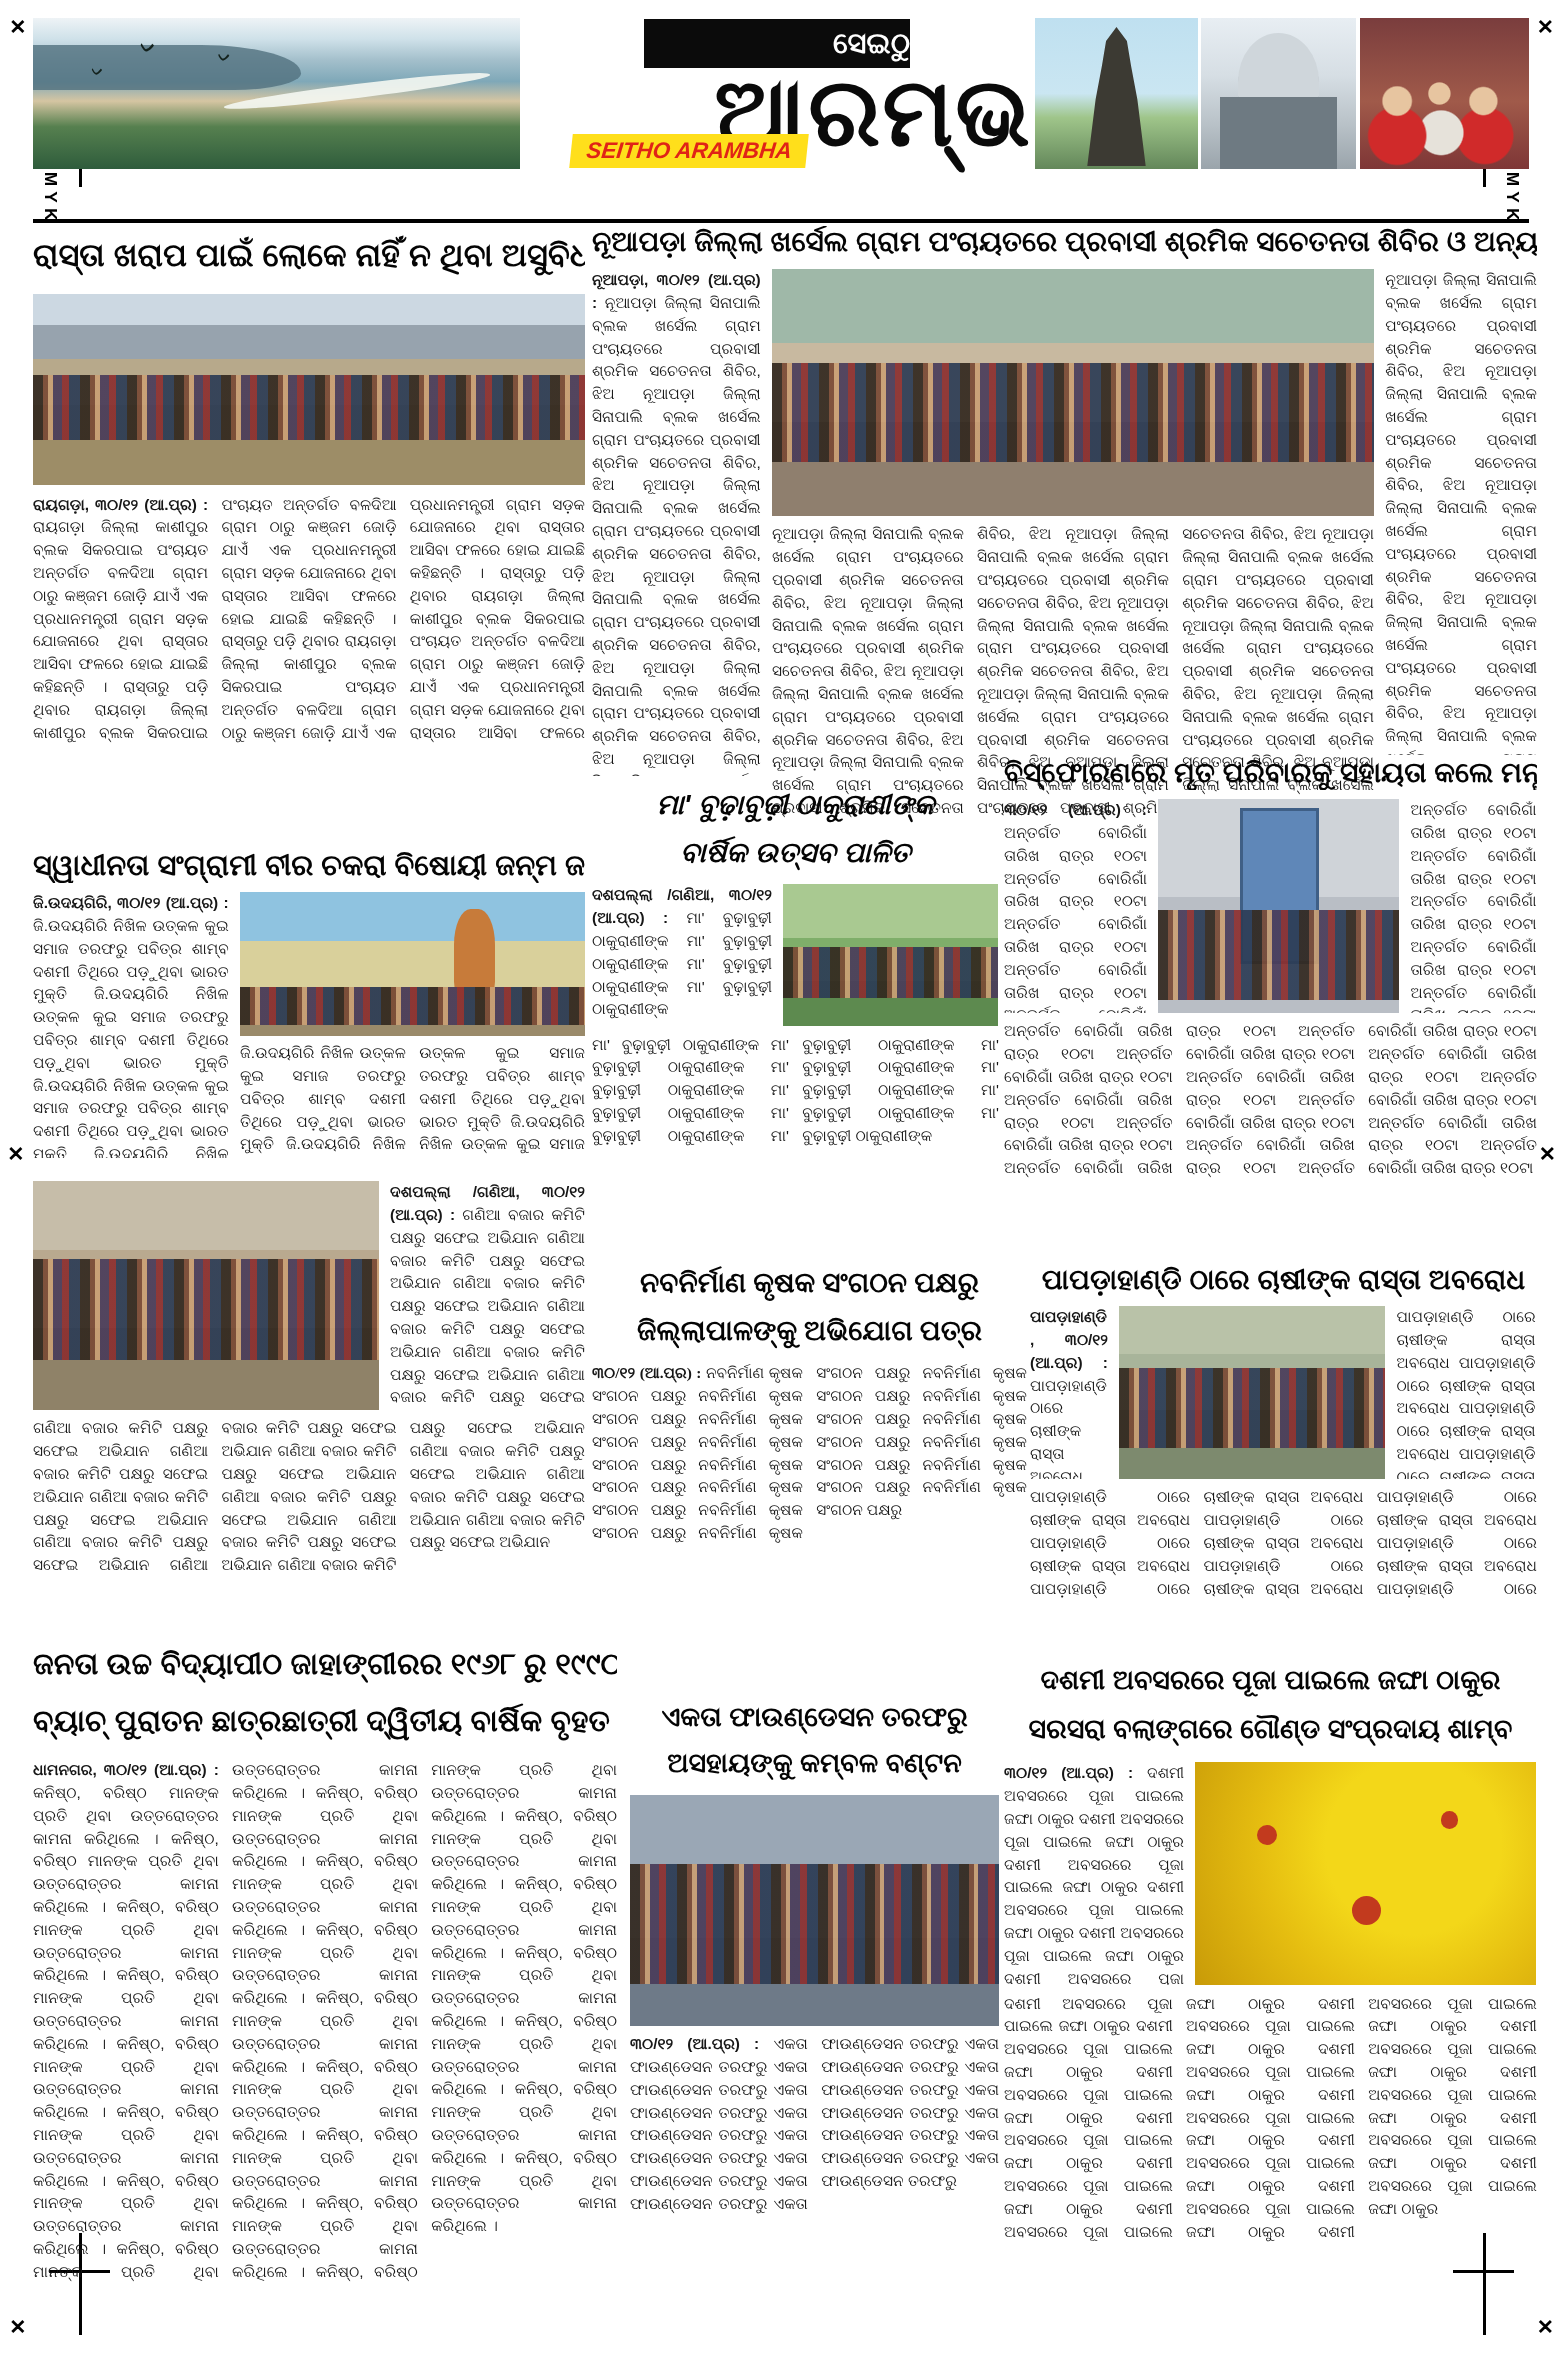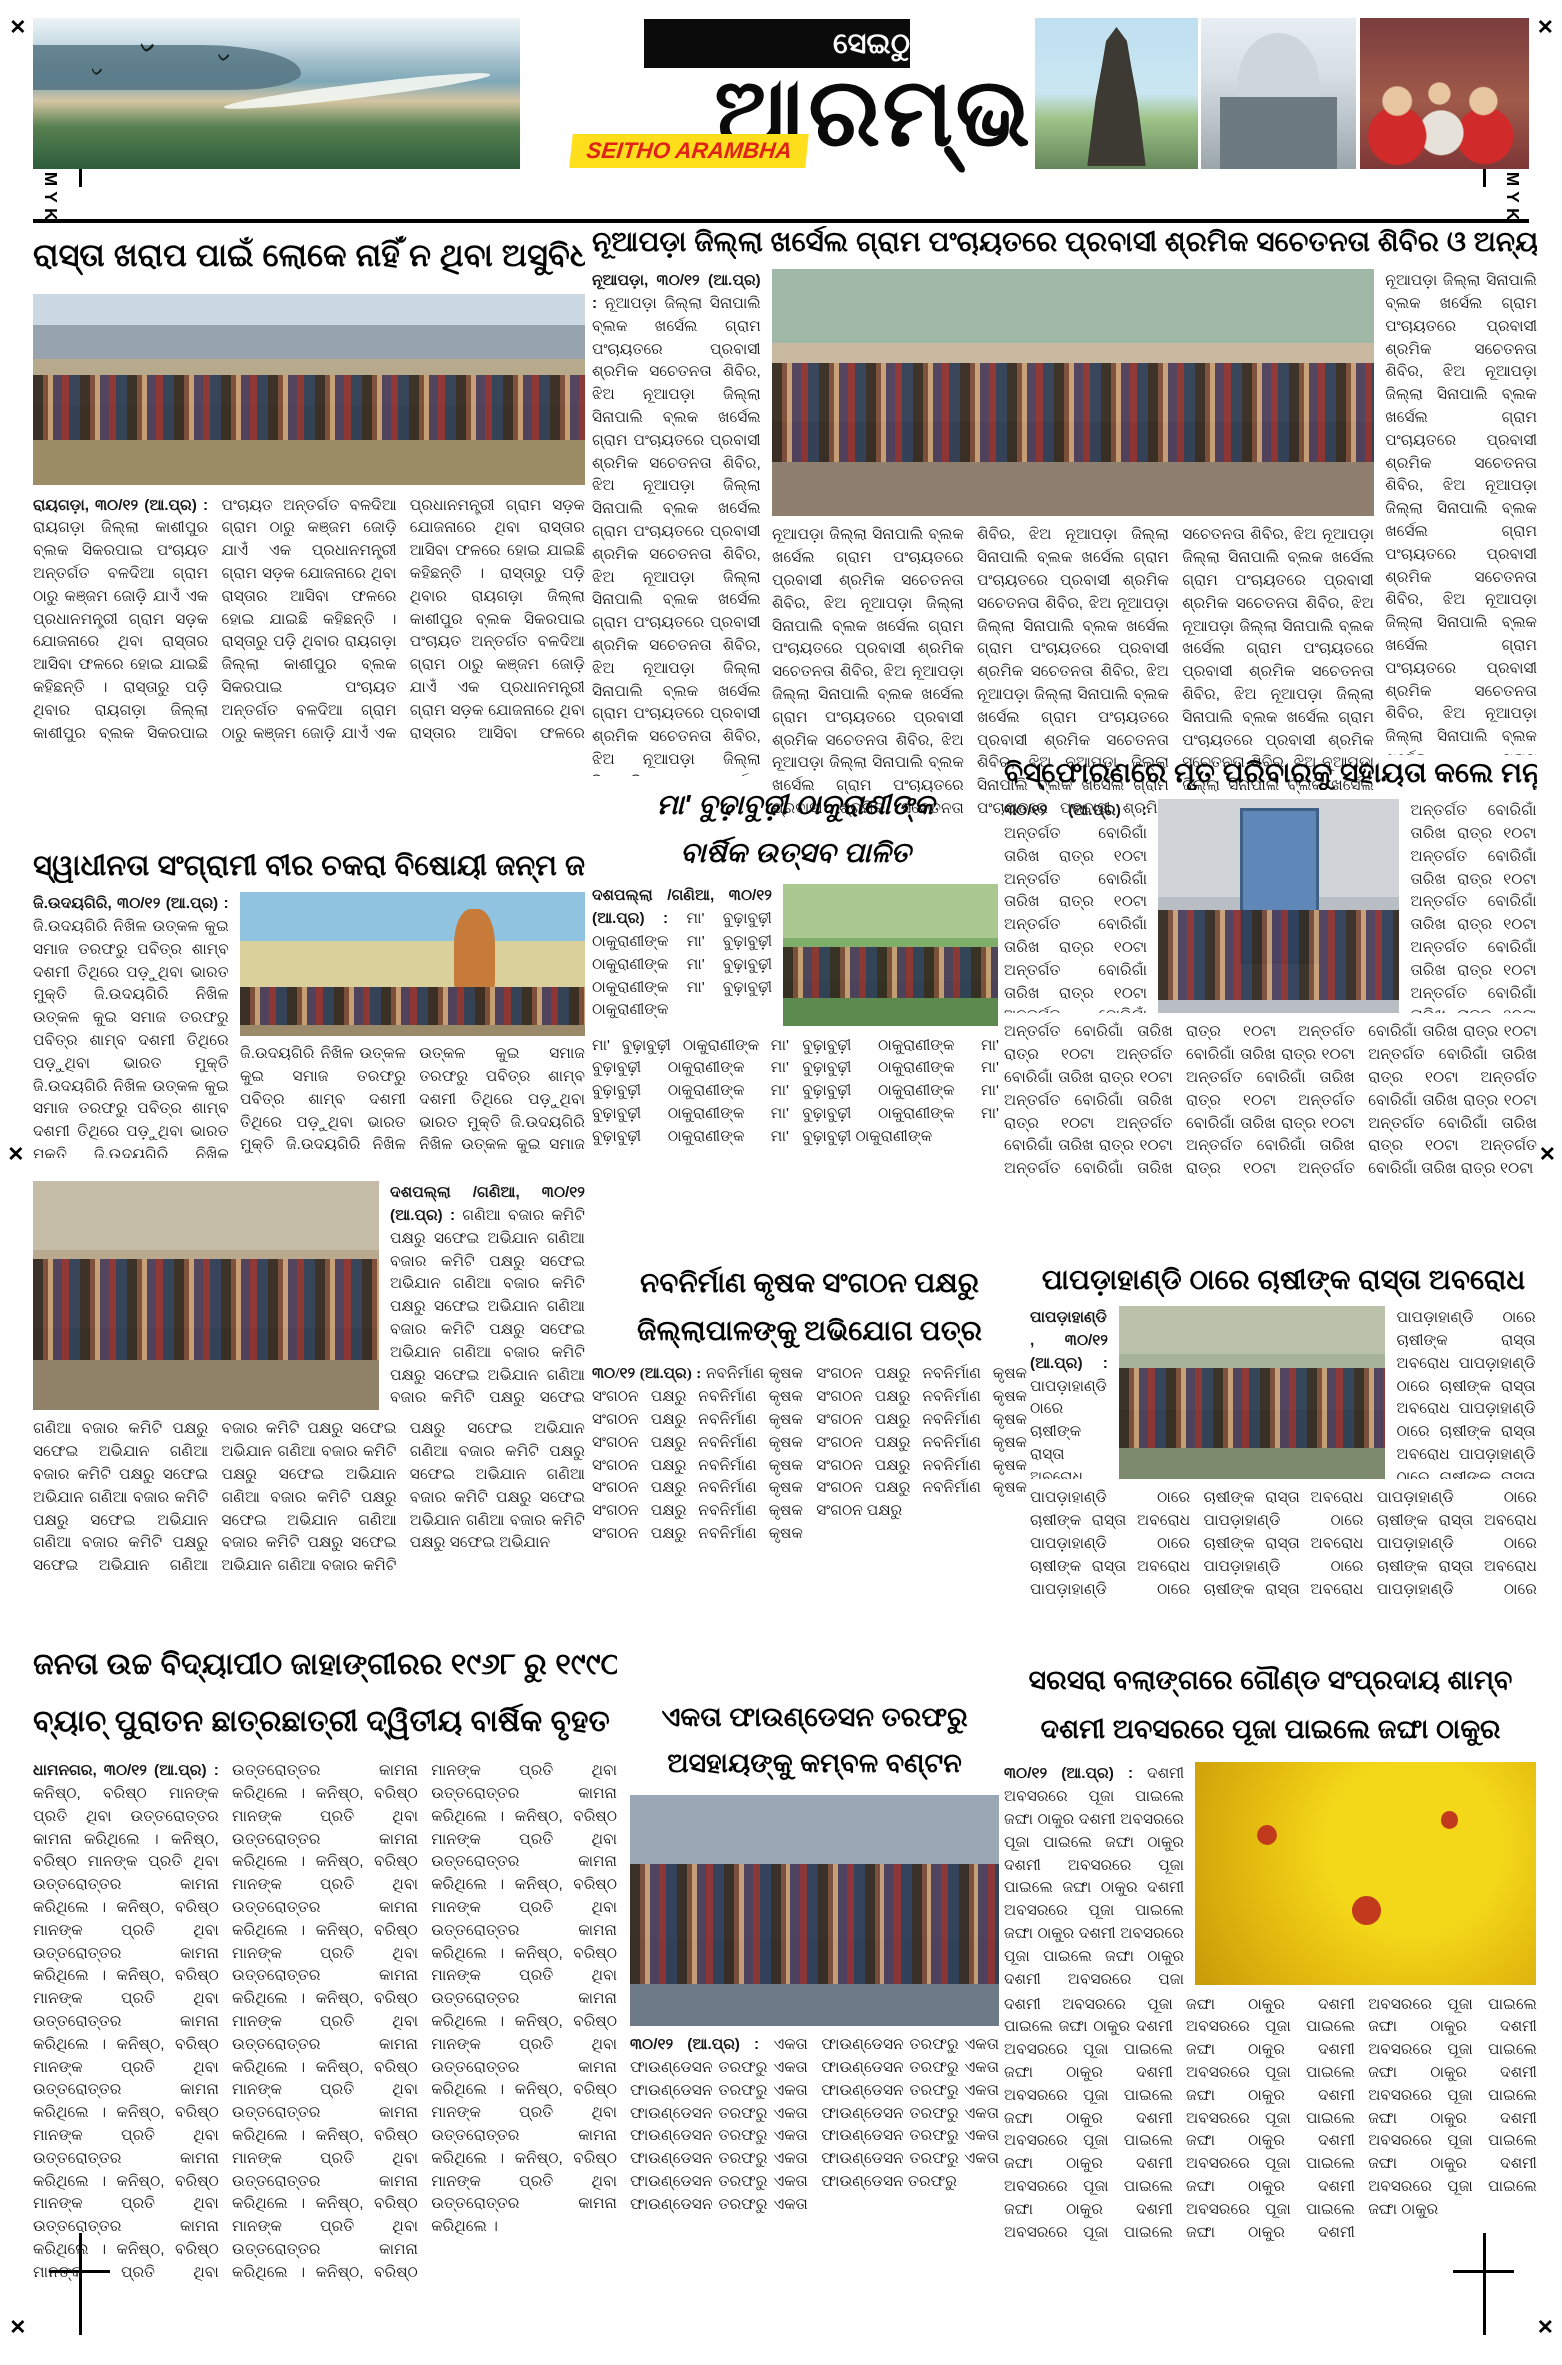--- a/index.html
+++ b/index.html
@@ -300,22 +300,22 @@
       <div class="crowd" style="top:30%;height:52%;"></div>
     </div>
     <div class="body-text cols2" style="height:297px;margin-top:7.2px;">
       <span class="dateline">୩୦/୧୨ (ଆ.ପ୍ର) :</span>
       <span>ଏକତା ଫାଉଣ୍ଡେସନ ତରଫରୁ ଏକତା ଫାଉଣ୍ଡେସନ ତରଫରୁ ଏକତା ଫାଉଣ୍ଡେସନ ତରଫରୁ ଏକତା ଫାଉଣ୍ଡେସନ ତରଫରୁ ଏକତା ଫାଉଣ୍ଡେସନ ତରଫରୁ ଏକତା ଫାଉଣ୍ଡେସନ ତରଫରୁ ଏକତା ଫାଉଣ୍ଡେସନ ତରଫରୁ ଏକତା ଫାଉଣ୍ଡେସନ ତରଫରୁ ଏକତା ଫାଉଣ୍ଡେସନ ତରଫରୁ ଏକତା ଫାଉଣ୍ଡେସନ ତରଫରୁ ଏକତା ଫାଉଣ୍ଡେସନ ତରଫରୁ ଏକତା ଫାଉଣ୍ଡେସନ ତରଫରୁ ଏକତା ଫାଉଣ୍ଡେସନ ତରଫରୁ ଏକତା ଫାଉଣ୍ଡେସନ ତରଫରୁ</span>
     </div>
   </div>
 
   <div class="article" style="left:1004px;top:1656px;width:533px;">
     <div class="hl" style="font-size:27px;line-height:1.8;">
+      <span>ଦଶମୀ ଅବସରରେ ପୂଜା ପାଇଲେ ଜଙ୍ଘା ଠାକୁର</span>
       <span>ସରସରା ବଲାଙ୍ଗରେ ଗୌଣ୍ଡ ସଂପ୍ରଦାୟ ଶାମ୍ବ</span>
-      <span>ଦଶମୀ ଅବସରରେ ପୂଜା ପାଇଲେ ଜଙ୍ଘା ଠାକୁର</span>
     </div>
     <div class="frow" style="margin-top:9.2px;">
       <div class="body-text" style="width:180px;height:223px;">
         <span class="dateline">୩୦/୧୨ (ଆ.ପ୍ର) :</span>
         <span>ଦଶମୀ ଅବସରରେ ପୂଜା ପାଇଲେ ଜଙ୍ଘା ଠାକୁର ଦଶମୀ ଅବସରରେ ପୂଜା ପାଇଲେ ଜଙ୍ଘା ଠାକୁର ଦଶମୀ ଅବସରରେ ପୂଜା ପାଇଲେ ଜଙ୍ଘା ଠାକୁର ଦଶମୀ ଅବସରରେ ପୂଜା ପାଇଲେ ଜଙ୍ଘା ଠାକୁର ଦଶମୀ ଅବସରରେ ପୂଜା ପାଇଲେ ଜଙ୍ଘା ଠାକୁର ଦଶମୀ ଅବସରରେ ପୂଜା ପାଇଲେ ଜଙ୍ଘା ଠାକୁର</span>
       </div>
       <div class="photo ph-yellow" style="width:341px;height:223px;">
         <div class="spot" style="left:18%;top:28%;width:20.5px;height:20.5px;"></div>
         <div class="spot" style="left:46%;top:60%;width:29px;height:29px;"></div>
         <div class="spot" style="left:72%;top:22%;width:17.4px;height:17.4px;"></div>

